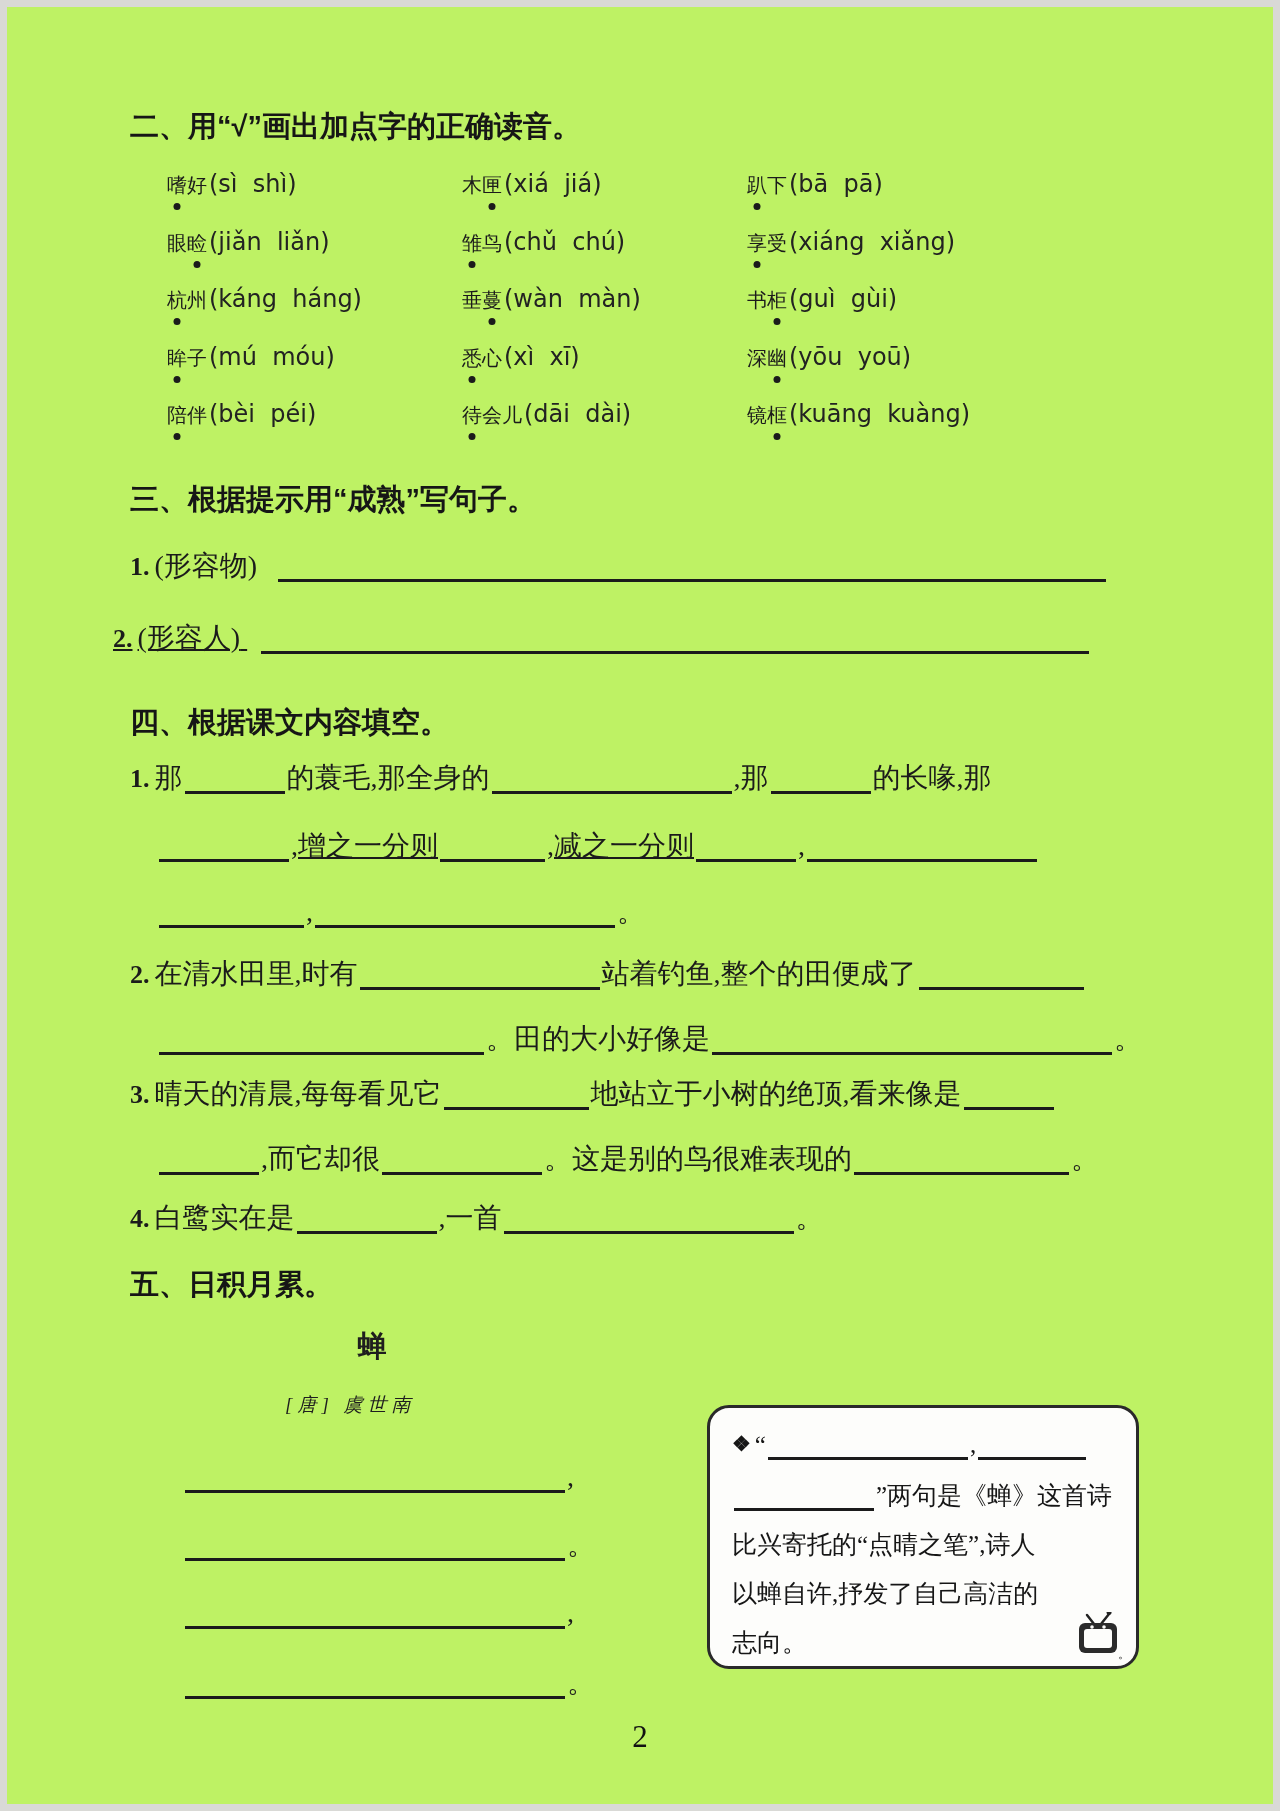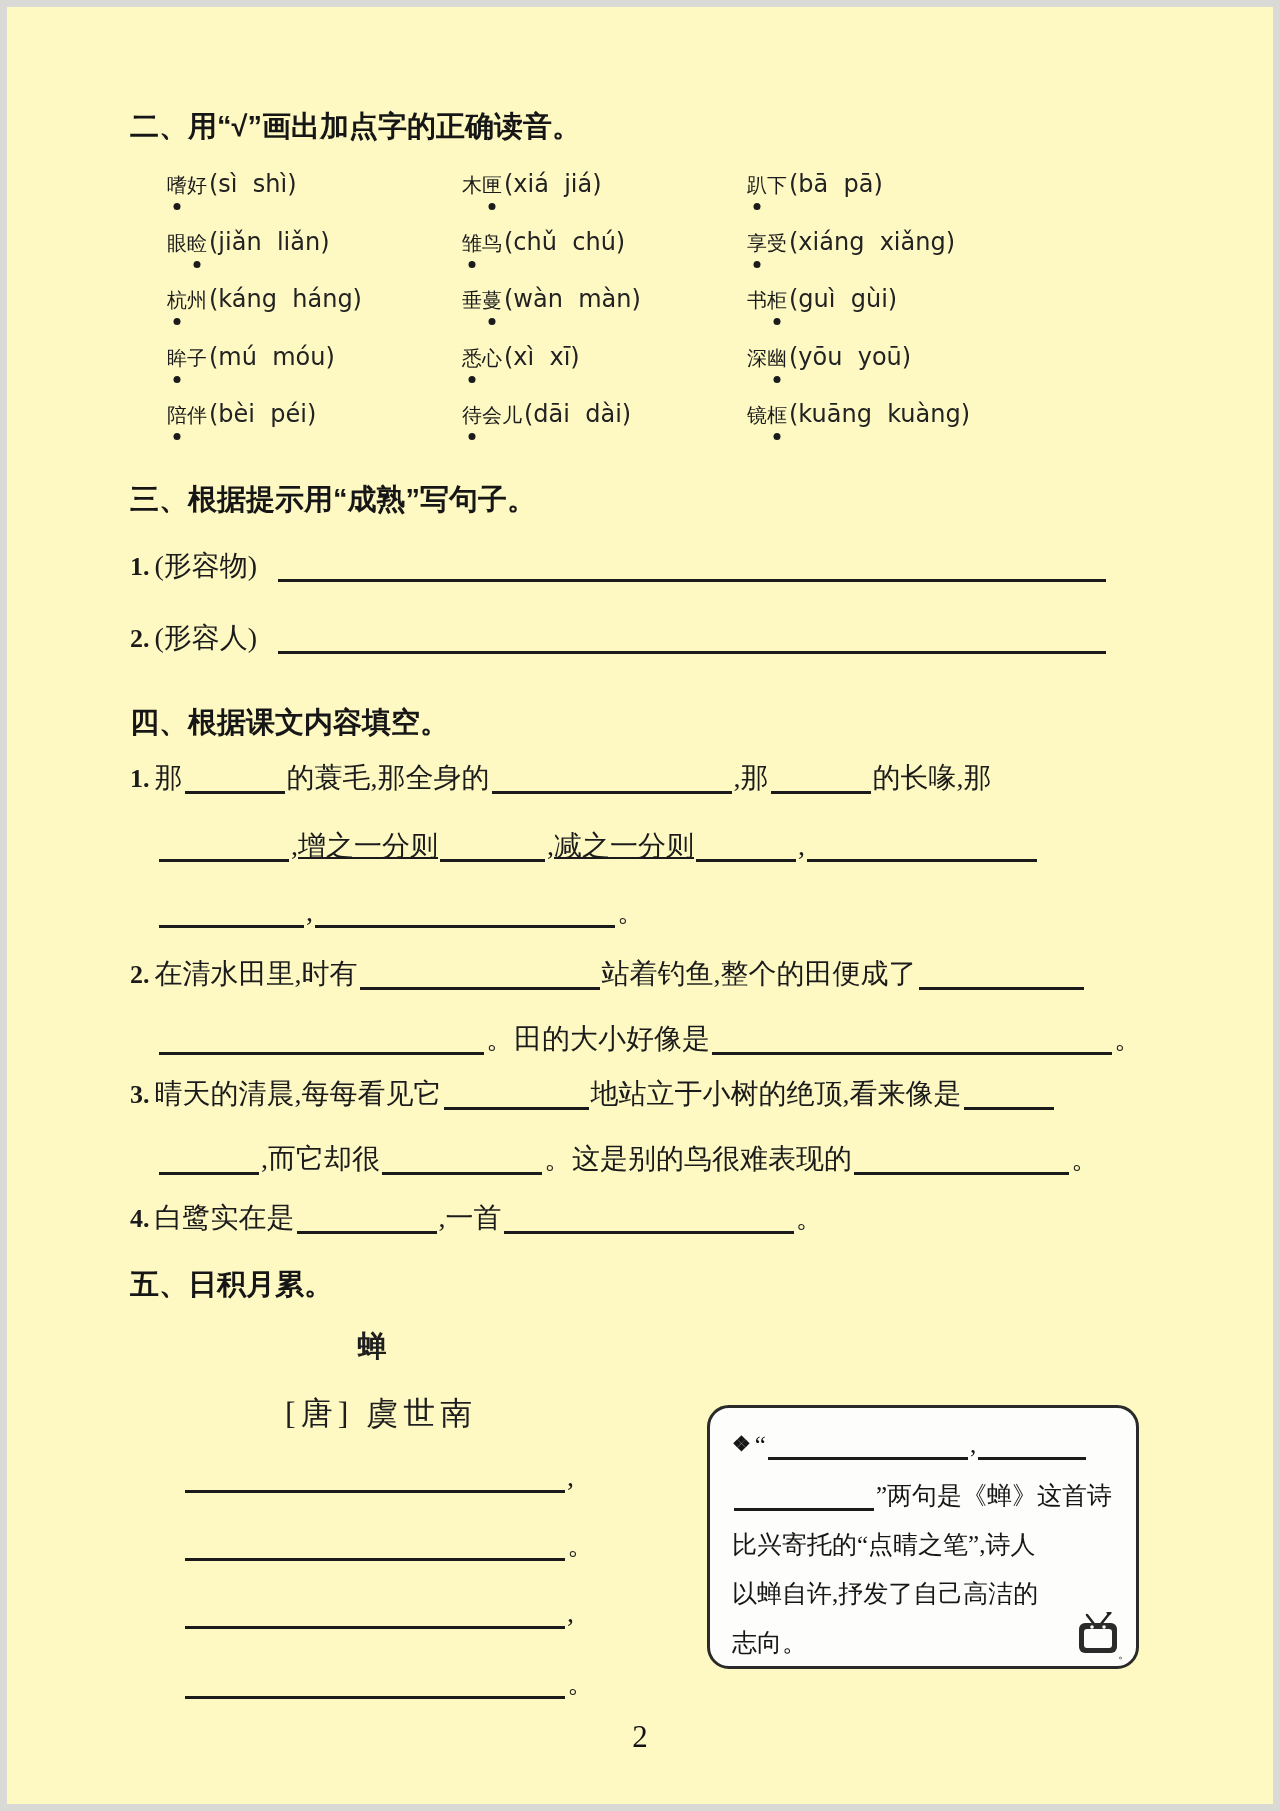--- a/index.html
+++ b/index.html
@@ -4,21 +4,21 @@
 <style>
   html,body{margin:0;padding:0;}
   body{
     width:1280px;height:1811px;position:relative;
     background:#d9d9d6;
     font-family:"Liberation Serif",serif;
     color:#1e1e1e;
   }
   .page{
     position:absolute;left:7px;top:7px;right:7px;bottom:7px;
-    background:#fef9c3;
+    background:#bef264;
     overflow:hidden;
   }
   .abs{position:absolute;white-space:nowrap;}
   .sec-title{
     font-family:"Liberation Sans",sans-serif;
     font-weight:bold;font-size:29px;color:#161616;
   }
   
   .word-grid{
     position:absolute;left:160px;top:163px;width:990px;
@@ -37,21 +37,21 @@
   }
   
   .line{font-size:28px;color:#1b1b1b;}
   .num{font-weight:bold;font-size:26px;margin-right:5px;}
   .blank{
     display:inline-block;height:0;border-bottom:3px solid #1b1b1b;
     vertical-align:-7px;margin:0 2px;
   }
   
   .poem-title{font-weight:bold;font-size:29px;}
-  .poem-author{font-size:32px;letter-spacing:5px;}
+  .poem-author{font-size:19px;letter-spacing:5px;font-style:italic;}
   .note-box{
     position:absolute;left:700px;top:1398px;width:432px;height:264px;
     border:3px solid #2a2a2a;border-radius:22px;background:#fdfdfb;
     box-sizing:border-box;padding:12px 18px 6px 22px;
   }
   .note-line{font-size:25px;line-height:49px;white-space:nowrap;color:#161616;}
   .note-marker{font-size:21px;font-weight:bold;margin-right:4px;position:relative;top:-2px;}
   .tv{position:absolute;right:10px;bottom:2px;}
   .page-num{font-size:31px;color:#111;}
 </style>
@@ -79,21 +79,21 @@
     <div class="wcell"><span class="w"><span></span><span class="dotchar">待</span><span>会儿</span></span><span class="py">(dāi  dài)</span></div>
     <div class="wcell"><span class="w"><span>镜</span><span class="dotchar">框</span><span></span></span><span class="py">(kuāng  kuàng)</span></div>
   </div>
 
   <div class="abs sec-title" style="left:123px;top:473px;">三、根据提示用“成熟”写句子。</div>
 
   <div class="abs line" style="left:123px;top:540px;">
     <span class="num">1.</span><span>(形容物)</span>
     <span class="blank" style="width:828px;margin-left:14px;"></span>
   </div>
-  <div class="abs line" style="left:123px;top:612px;">
+  <div class="abs line" style="left:106px;top:612px;text-decoration:underline;">
     <span class="num">2.</span><span>(形容人)</span>
     <span class="blank" style="width:828px;margin-left:14px;"></span>
   </div>
 
   <div class="abs sec-title" style="left:123px;top:696px;">四、根据课文内容填空。</div>
 
   <div class="abs line" style="left:123px;top:752px;">
     <span class="num">1.</span><span>那</span><span class="blank" style="width:100px;"></span><span>的蓑毛,那全身的</span><span class="blank" style="width:240px;"></span><span>,那</span><span class="blank" style="width:100px;"></span><span>的长喙,那</span>
   </div>
   <div class="abs line" style="left:150px;top:820px;text-decoration:underline;">

